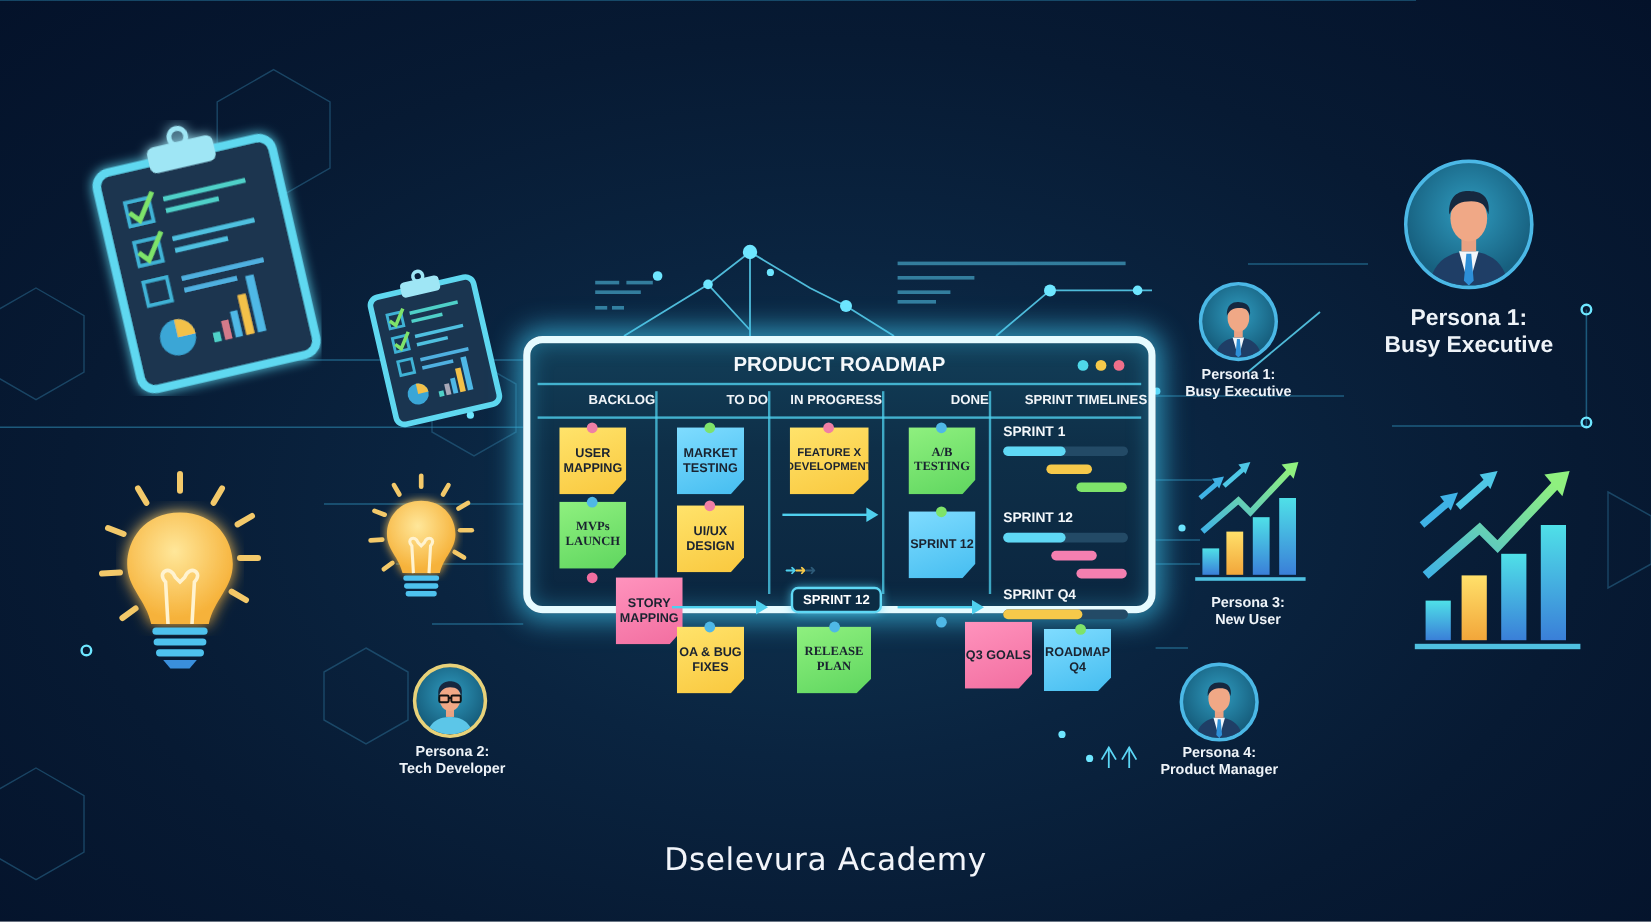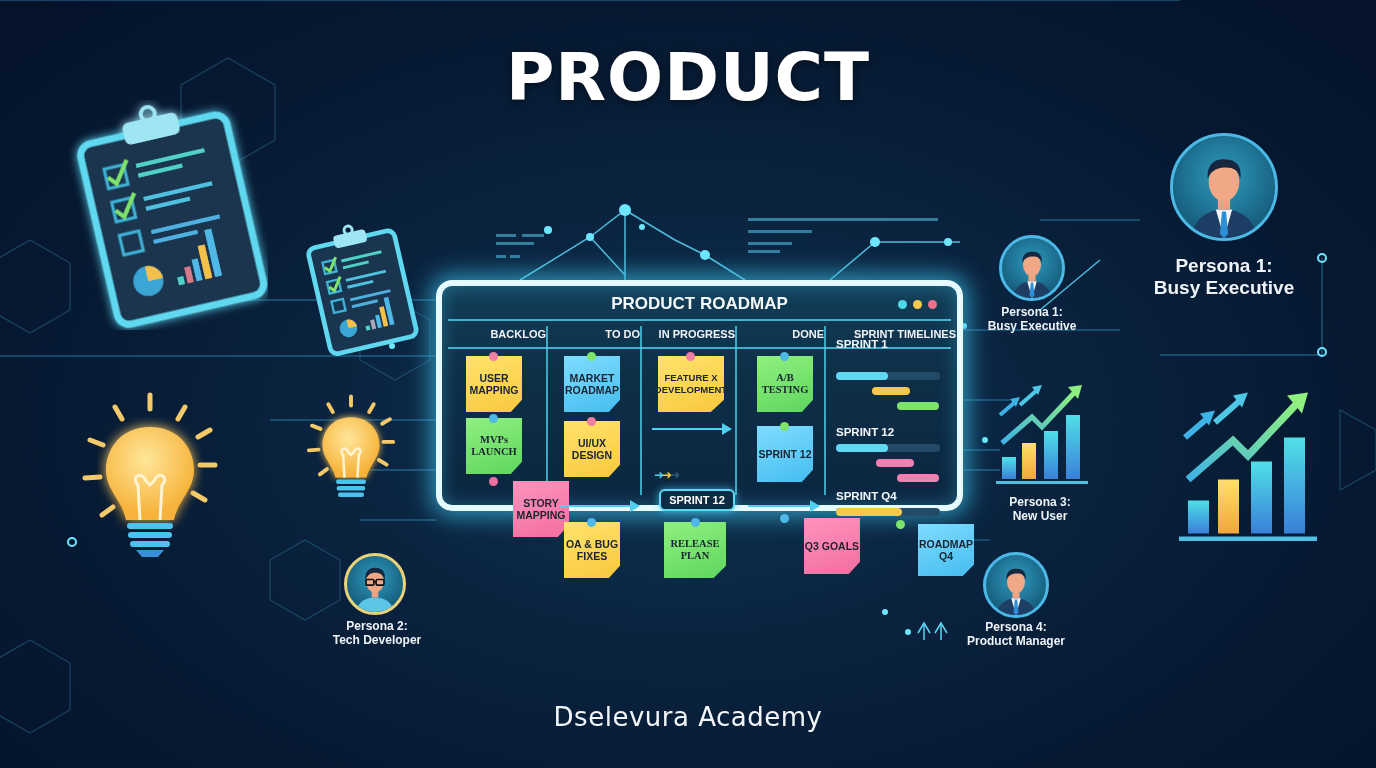--- a/index.html
+++ b/index.html
@@ -153,21 +153,20 @@
   </g>
   <g stroke="#5cd6f5" stroke-width="1.5" fill="none">
     <polyline points="918,633 924,623 930,633"></polyline>
     <line x1="924" y1="623" x2="924" y2="640"></line>
     <polyline points="935,633 941,623 947,633"></polyline>
     <line x1="941" y1="623" x2="941" y2="640"></line>
   </g>
 </svg>
 
 <div class="title">
-  <div>PRODUCT</div>
 </div>
 
 <svg style="position:absolute;left:68px;top:100px;" width="200" height="230" viewBox="0 0 200 230">
   <defs>
     <filter id="glow1" x="-30%" y="-30%" width="160%" height="160%">
         <feGaussianBlur stdDeviation="5" result="b"></feGaussianBlur>
         <feMerge>
           <feMergeNode in="b"></feMergeNode>
           <feMergeNode in="SourceGraphic"></feMergeNode>
         </feMerge>
@@ -304,21 +303,21 @@
     <span class="pin-dot" style="left:23px;top:-4px;background:#4fb8e6"></span>
     <div class="note green">MVPs LAUNCH</div>
   </div>
   <div class="note-wrap" style="left:24px;top:195px;">
     <span class="pin-dot" style="left:23px;top:-4px;background:#f26ea0"></span>
     <div class="note pink">STORY MAPPING</div>
   </div>
 
   <div class="note-wrap" style="left:122px;top:70px;">
     <span class="pin-dot" style="left:23px;top:-4px;background:#7ee36a"></span>
-    <div class="note blue">MARKET ROADMAP</div>
+    <div class="note blue">MARKET TESTING</div>
   </div>
   <div class="note-wrap" style="left:122px;top:135px;">
     <span class="pin-dot" style="left:23px;top:-4px;background:#ef7fa5"></span>
     <div class="note yellow">UI/UX DESIGN</div>
   </div>
   <div class="arrow" style="left:118px;top:219px;width:72px;"></div>
   <div class="note-wrap" style="left:122px;top:236px;">
     <span class="pin-dot" style="left:23px;top:-4px;background:#4fb8e6"></span>
     <div class="note yellow">OA &amp; BUG FIXES</div>
   </div>
@@ -344,38 +343,38 @@
   <div class="note-wrap" style="left:315px;top:140px;">
     <span class="pin-dot" style="left:23px;top:-4px;background:#7ee36a"></span>
     <div class="note blue">SPRINT 12</div>
   </div>
   <div class="arrow" style="left:306px;top:219px;width:64px;"></div>
   <div class="note-wrap" style="left:315px;top:232px;">
     <span class="pin-dot" style="left:23px;top:-4px;background:#4fb8e6"></span>
     <div class="note pink">Q3 GOALS</div>
   </div>
 
-  <div class="sprint-label" style="left:394px;top:52px;">SPRINT 1</div>
+  <div class="sprint-label" style="left:394px;top:68px;">SPRINT 1</div>
   <div class="track" style="left:394px;top:86px;width:104px;"></div>
   <div class="bar" style="left:394px;top:86px;width:52px;background:#5fd8f5;"></div>
   <div class="bar" style="left:430px;top:101px;width:38px;background:#f6c94a;"></div>
   <div class="bar" style="left:455px;top:116px;width:42px;background:#7ee36a;"></div>
 
   <div class="sprint-label" style="left:394px;top:140px;">SPRINT 12</div>
   <div class="track" style="left:394px;top:158px;width:104px;"></div>
   <div class="bar" style="left:394px;top:158px;width:52px;background:#5fd8f5;"></div>
   <div class="bar" style="left:434px;top:173px;width:38px;background:#f47fb0;"></div>
   <div class="bar" style="left:455px;top:188px;width:42px;background:#f47fb0;"></div>
 
   <div class="sprint-label" style="left:394px;top:204px;">SPRINT Q4</div>
   <div class="track" style="left:394px;top:222px;width:104px;"></div>
   <div class="bar" style="left:394px;top:222px;width:66px;background:#f6c94a;"></div>
   <div class="note-wrap" style="left:428px;top:238px;">
     <span class="pin-dot" style="left:26px;top:-4px;background:#7ee36a"></span>
-    <div class="note blue" style="width:56px;height:52px;margin-left:48px;">ROADMAP Q4</div>
+    <div class="note blue" style="width:56px;height:52px;">ROADMAP Q4</div>
   </div>
 </div>
 
 <div class="avatar" style="left:1170px;top:133px;width:108px;height:108px;">
   <svg width="102" height="102" viewBox="0 0 100 100">
     <path d="M18 100 C20 80 35 72 50 72 C65 72 80 80 82 100 Z" fill="#1f3e66"></path>
     <path d="M42 72 L50 100 L58 72 Z" fill="#f2f6fa"></path>
     <path d="M48 74 L52 74 L54 96 L50 100 L46 96 Z" fill="#2d8fd8"></path>
     <rect x="44" y="58" width="12" height="14" fill="#e9a283"></rect>
     <ellipse cx="50" cy="45" rx="15" ry="19" fill="#f0a886"></ellipse>

